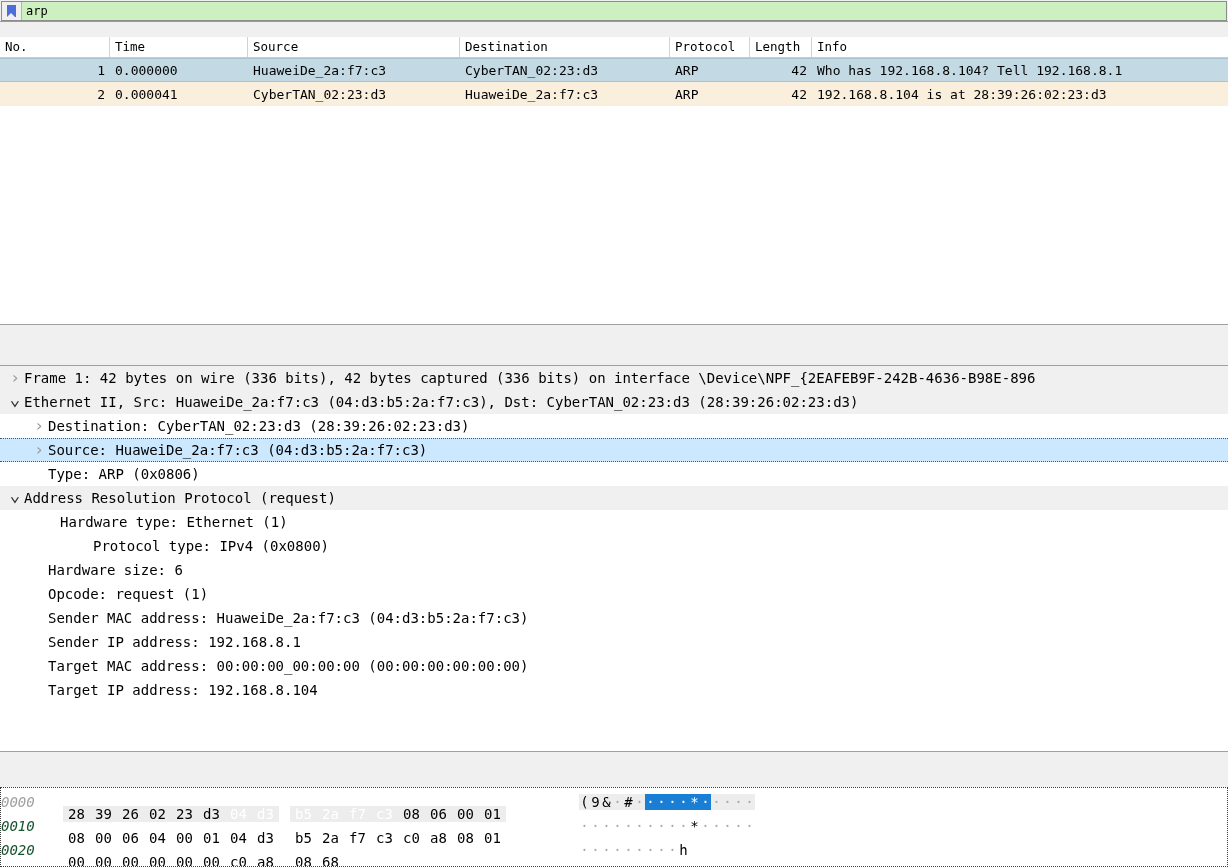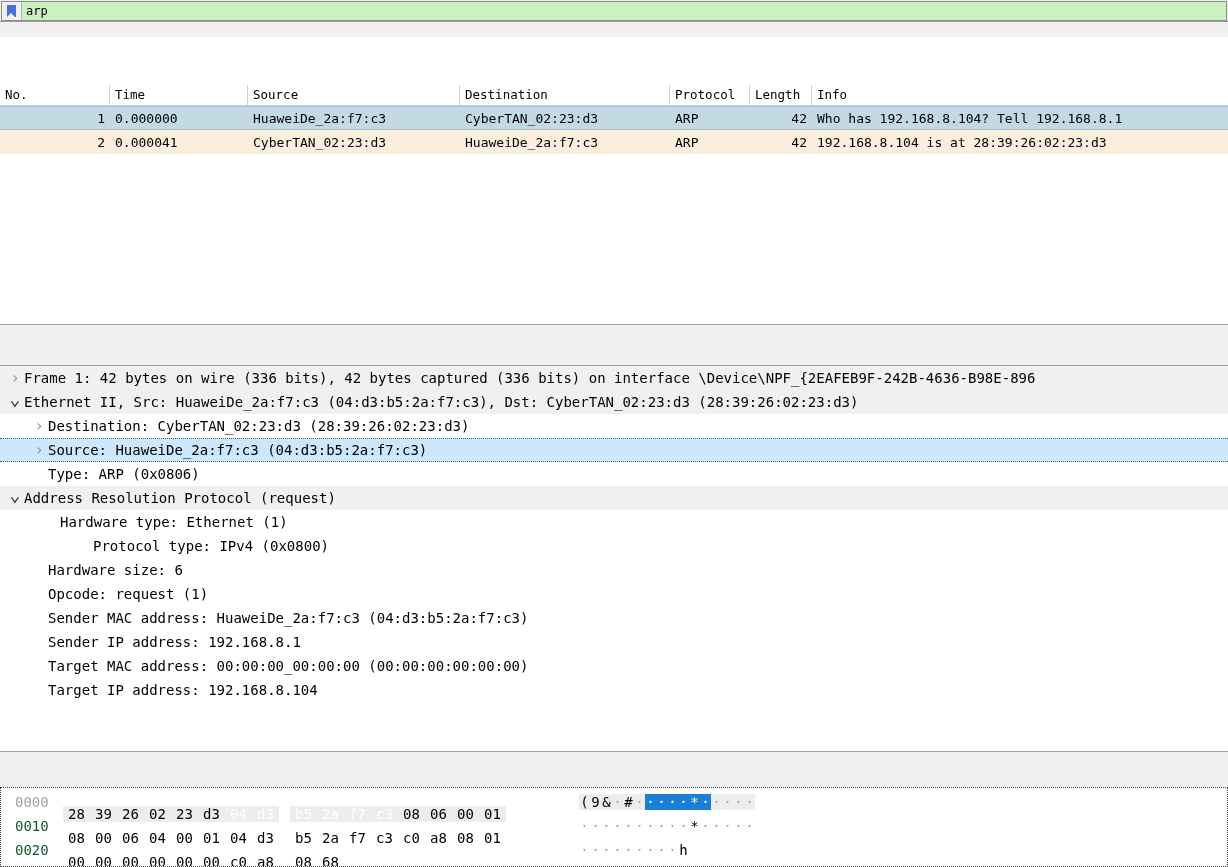--- a/index.html
+++ b/index.html
@@ -83,21 +83,20 @@
     overflow: hidden;
     box-sizing: border-box;
   }
   .plist-header {
     display: flex;
     height: 21px;
     min-height: 21px;
     background: #ffffff;
     border-bottom: 1px solid #b9d0e4;
     box-sizing: border-box;
-    margin-top: 48px;
   }
   .plist-header .col {
     font-family: "DejaVu Sans Mono", monospace;
     font-size: 12.5px;
     color: #000;
     line-height: 20px;
     padding-left: 5px;
     border-right: 1px solid #d2d2d2;
     box-sizing: border-box;
     white-space: nowrap;
@@ -210,22 +209,23 @@
     height: 24px;
     align-items: center;
     font-family: "DejaVu Sans Mono", monospace;
     font-size: 14px;
     white-space: pre;
   }
   .hoffset {
     width: 62px; min-width: 62px;
     color: #a0a0a0;
     text-align: left;
-    padding-left: 14px;
-    box-sizing: border-box;
+    padding-left: 0;
+    box-sizing: border-box;
+    font-style: italic;
   }
   .hbytes {
     width: 482px; min-width: 482px;
     color: #000;
     display: flex;
   }
   .hbytes .grp { display: flex; margin-top: 23px; }
   .hbytes .grp.g2 { margin-left: 11px; }
   .byte {
     width: 27px;

